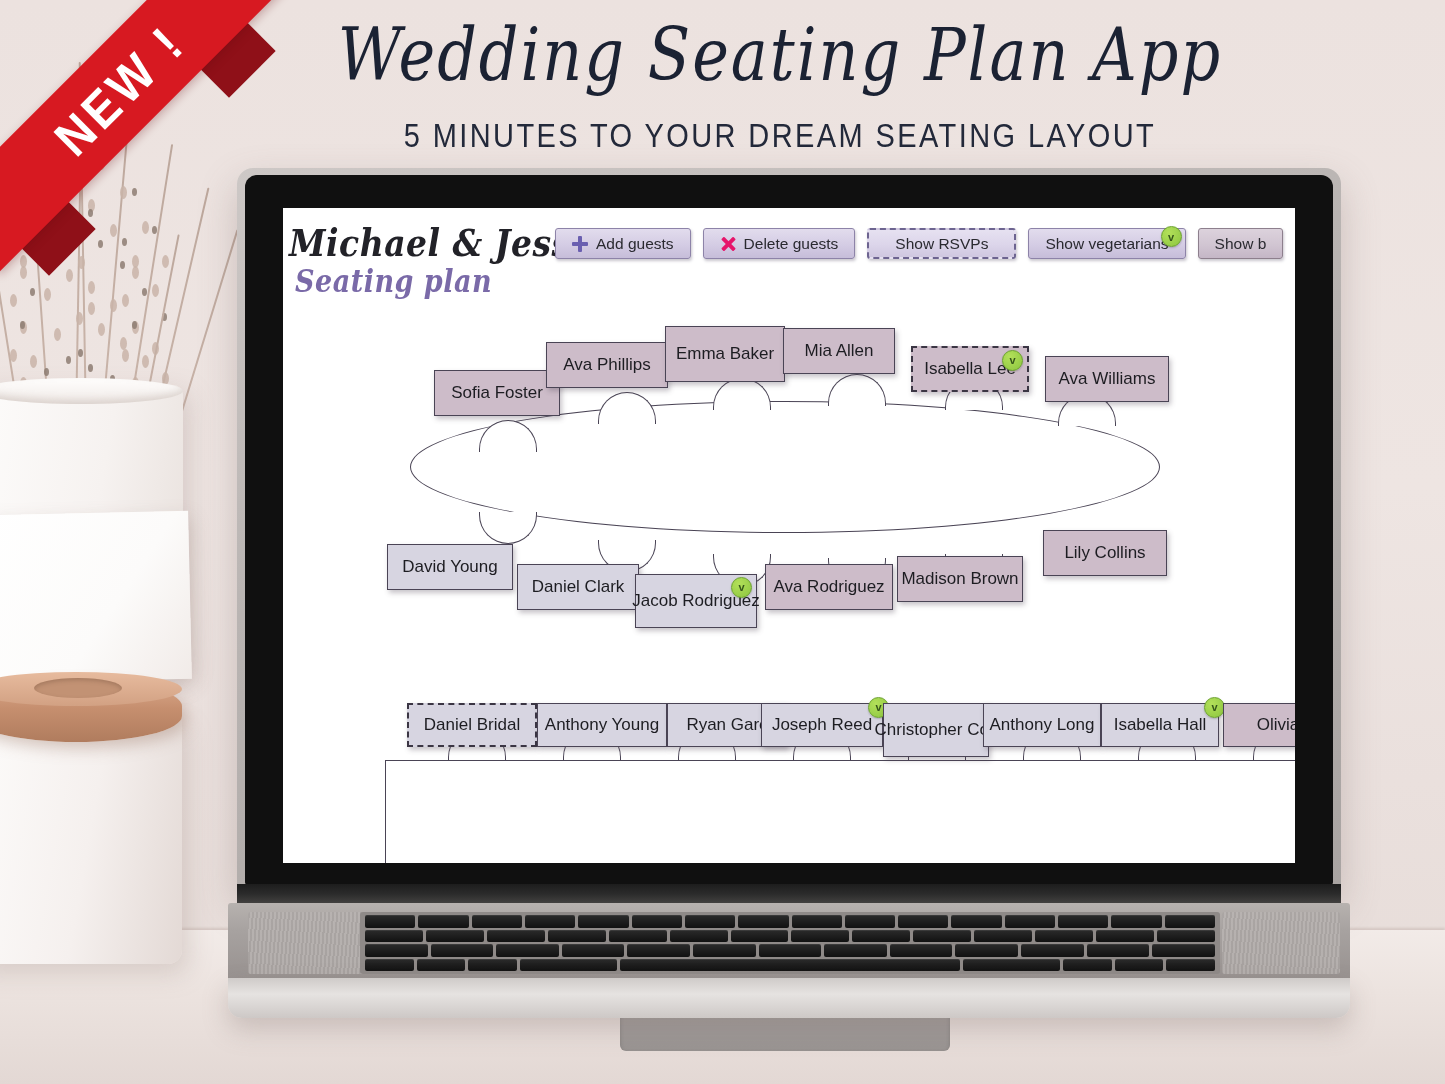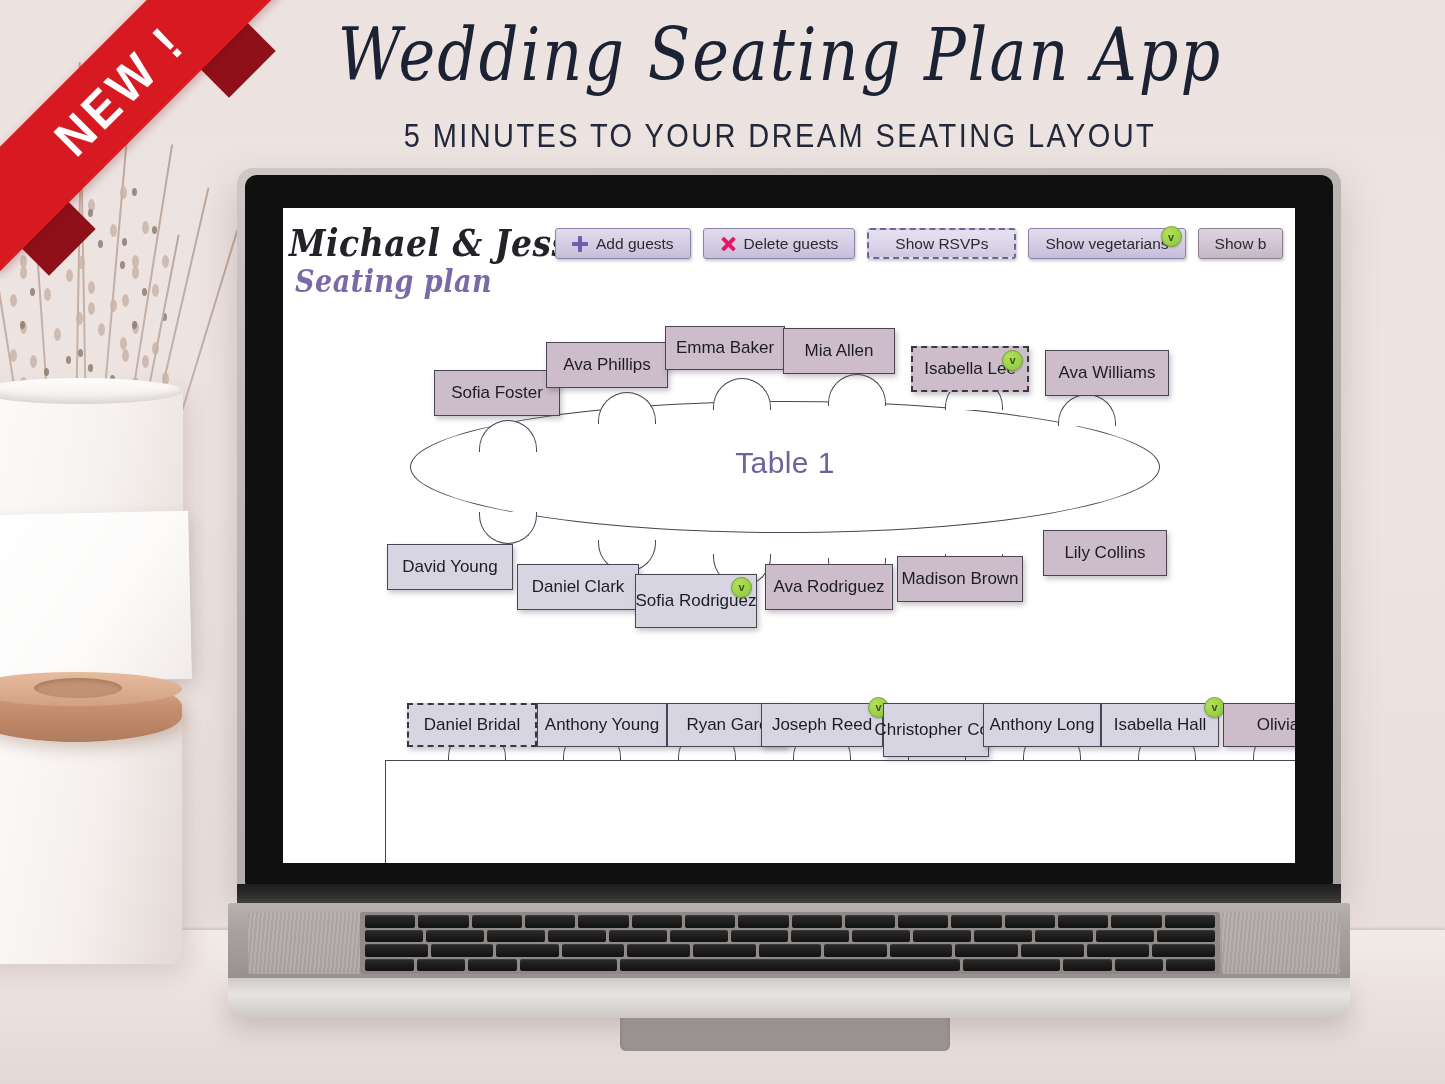--- a/index.html
+++ b/index.html
@@ -460,21 +460,20 @@
         <div class="tbtn">
           <span>Show vegetarians</span>
           <span class="veg-badge">v</span>
         </div>
         <div class="tbtn mauve">
           <span>Show b</span>
         </div>
       </div>
 
     <div class="table-oval"></div>
-    <div class="table-label">Table 1</div>
 
     <div class="bridal-rect"></div>
 
     <div id="chairs">
         <div class="chair up" style="left: 196px; top: 212px;"></div>
         <div class="chair up" style="left: 315px; top: 184px;"></div>
         <div class="chair up" style="left: 430px; top: 170px;"></div>
         <div class="chair up" style="left: 545px; top: 166px;"></div>
         <div class="chair up" style="left: 662px; top: 170px;"></div>
         <div class="chair up" style="left: 775px; top: 186px;"></div>
@@ -493,41 +492,41 @@
         <div class="chair up" style="left: 855px; top: 520px;"></div>
         <div class="chair up" style="left: 970px; top: 520px;"></div>
       </div>
     <div id="cards">
         <div class="ncard f" style="left: 125px; top: 162px; width: 126px; height: 46px; margin-left: 26px;">
           <span>Sofia Foster</span>
         </div>
         <div class="ncard f" style="left: 263px; top: 134px; width: 122px; height: 46px;">
           <span>Ava Phillips</span>
         </div>
-        <div class="ncard f" style="left: 382px; top: 118px; width: 120px; height: 44px;">
+        <div class="ncard f" style="left: 382px; top: 118px; width: 120px; height: 56px;">
           <span>Emma Baker</span>
         </div>
         <div class="ncard f" style="left: 500px; top: 120px; width: 112px; height: 46px;">
           <span>Mia Allen</span>
         </div>
         <div class="ncard f pending" style="left: 628px; top: 138px; width: 118px; height: 46px;">
           <span>Isabella Lee</span>
           <span class="veg-badge inside">v</span>
         </div>
-        <div class="ncard f" style="left: 762px; top: 142px; width: 124px; height: 46px;">
+        <div class="ncard f" style="left: 762px; top: 148px; width: 124px; height: 46px;">
           <span>Ava Williams</span>
         </div>
         <div class="ncard m" style="left: 104px; top: 336px; width: 126px; height: 46px;">
           <span>David Young</span>
         </div>
         <div class="ncard m" style="left: 234px; top: 356px; width: 122px; height: 46px;">
           <span>Daniel Clark</span>
         </div>
         <div class="ncard m" style="left: 352px; top: 366px; width: 122px; height: 54px;">
-          <span>Sofia Rodriguez</span>
+          <span>Jacob Rodriguez</span>
           <span class="veg-badge inside">v</span>
         </div>
         <div class="ncard f" style="left: 482px; top: 356px; width: 128px; height: 46px;">
           <span>Ava Rodriguez</span>
         </div>
         <div class="ncard f" style="left: 614px; top: 348px; width: 126px; height: 46px;">
           <span>Madison Brown</span>
         </div>
         <div class="ncard f" style="left: 760px; top: 322px; width: 124px; height: 46px;">
           <span>Lily Collins</span>

